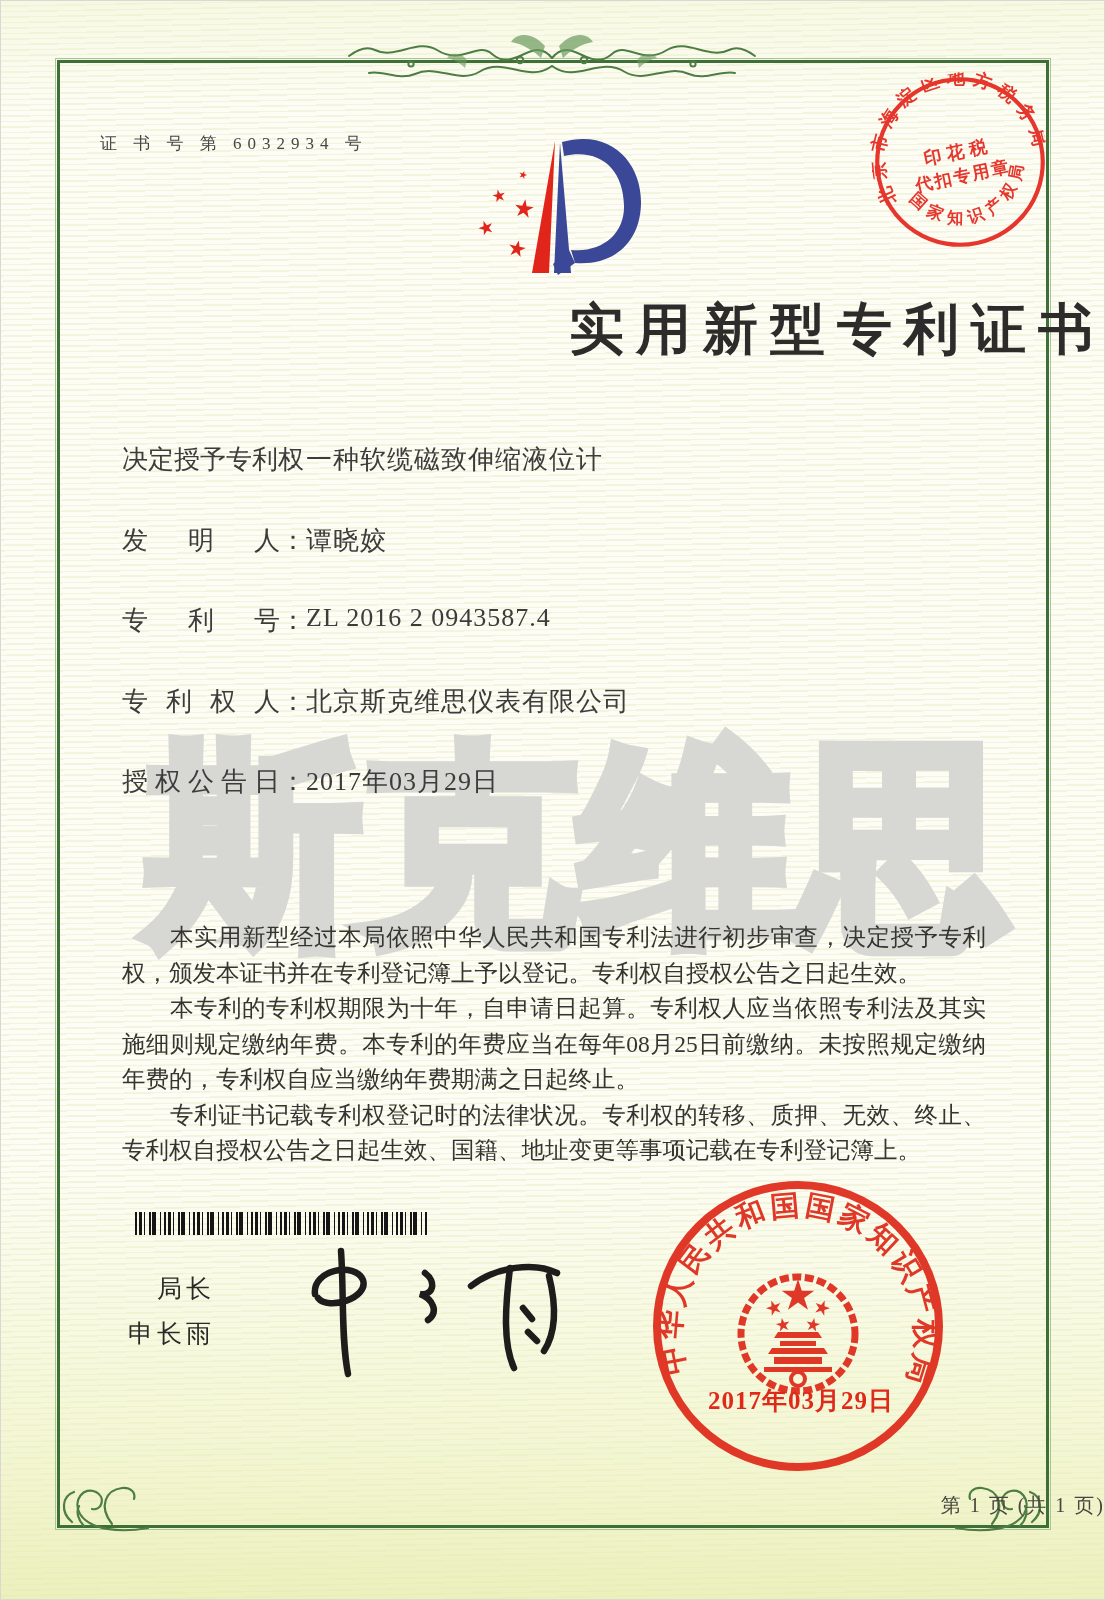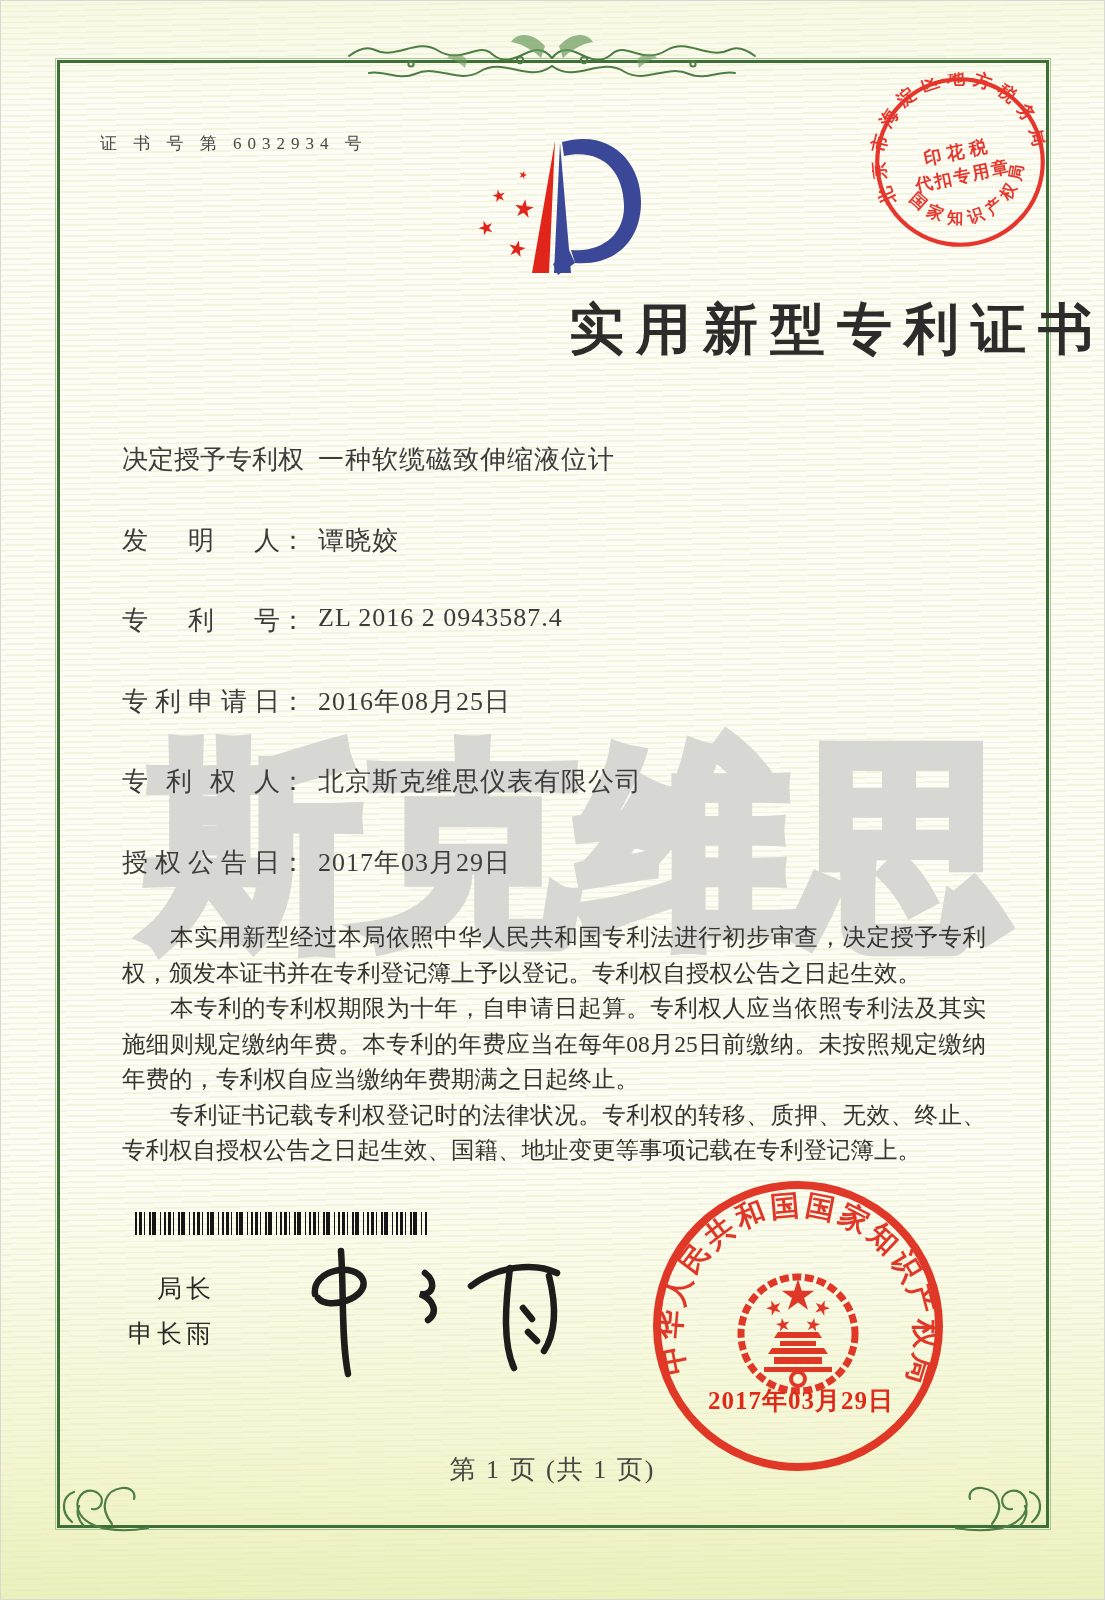--- a/index.html
+++ b/index.html
@@ -27,21 +27,21 @@
   }
   
   .cert-no{left:100px; top:132px; font-size:17px; letter-spacing:6px; color:#474645; z-index:4;}
   .title{left:0; top:293px; width:100%; text-align:right; font-size:55px; font-weight:bold;
          letter-spacing:12px; color:#2d2c2b; z-index:4;}
   
   .fields{left:122px; top:442px; width:880px; z-index:4;}
   .field-row{height:80.5px; font-size:26px; color:#3d3c3a; white-space:nowrap;}
   .field-label{display:inline-block; width:158px; text-align:justify; text-align-last:justify; vertical-align:top;}
   .field-colon{display:inline-block; vertical-align:top;}
-  .field-value{display:inline-block; margin-left:12px; vertical-align:top; letter-spacing:1px;}
+  .field-value{display:inline-block; margin-left:0; vertical-align:top; letter-spacing:1px;}
   
   .body-text{left:122px; top:920px; width:864px; z-index:4; font-size:23.5px; line-height:35.5px;
              text-align:justify; color:#35342f;}
   .body-text p{margin:0; text-indent:48px;}
   
   .barcode{left:135px; top:1212px; width:292px; height:23px; z-index:4;
     background:repeating-linear-gradient(90deg,
       #151515 0 2px, transparent 2px 4px,
       #151515 4px 7px, transparent 7px 9px,
       #151515 9px 10px, transparent 10px 14px,
@@ -53,22 +53,22 @@
   .official{left:128px; top:1268px; z-index:4; font-family:Liberation Mono, monospace;
             font-size:25px; line-height:45px; letter-spacing:4px; color:#2b2a28;text-align:right;}
   .signature{left:285px; top:1238px; z-index:4;}
   
   .seal{left:648px; top:1176px; z-index:3; opacity:.93;}
   .seal-date{left:688px; top:1384px; width:226px; text-align:center; z-index:4;
              font-size:25px; font-weight:bold; letter-spacing:1px; color:#df2a1a; white-space:nowrap;}
   
   .tax-stamp{left:872px; top:74px; z-index:3; transform:rotate(-12deg); opacity:.92;}
   
-  .footer{left:0; top:1452px; width:1105px; text-align:center; z-index:4;
-          font-size:26px; letter-spacing:2px; color:#46453f;}
+  .footer{left:0; top:1492px; width:1105px; text-align:right; z-index:4;
+          font-size:20px; letter-spacing:2px; color:#46453f;}
   svg text{font-family:"Liberation Serif", serif;}
 </style>
 </head>
 <body>
 
 <svg width="0" height="0" style="position:absolute">
   <defs>
     <path id="star5" d="M0,-10 L2.25,-3.1 9.5,-3.1 3.6,1.2 5.9,8.1 0,3.8 -5.9,8.1 -3.6,1.2 -9.5,-3.1 -2.25,-3.1 Z"></path>
     <g id="corner-flourish" fill="none" stroke="#4e7d43" stroke-width="2.2" stroke-linecap="round">
       <path d="M98,62 C70,67 40,64 30,48 C22,34 34,20 46,26 C56,31 52,45 42,43"></path>
@@ -130,23 +130,20 @@
 
   <div class="abs fields">
     <div class="field-row">
       <span class="field-label">决定授予专利权</span><span class="field-colon">：</span><span class="field-value">一种软缆磁致伸缩液位计</span>
     </div>
     <div class="field-row">
       <span class="field-label">发明人</span><span class="field-colon">：</span><span class="field-value">谭晓姣</span>
     </div>
     <div class="field-row">
       <span class="field-label">专利号</span><span class="field-colon">：</span><span class="field-value">ZL 2016 2 0943587.4</span>
-    </div>
-    <div class="field-row">
-      <span class="field-label">专利申请日</span><span class="field-colon">：</span><span class="field-value">2016年08月25日</span>
     </div>
     <div class="field-row">
       <span class="field-label">专利权人</span><span class="field-colon">：</span><span class="field-value">北京斯克维思仪表有限公司</span>
     </div>
     <div class="field-row">
       <span class="field-label">授权公告日</span><span class="field-colon">：</span><span class="field-value">2017年03月29日</span>
     </div>
   </div>
 
   <div class="abs body-text">

